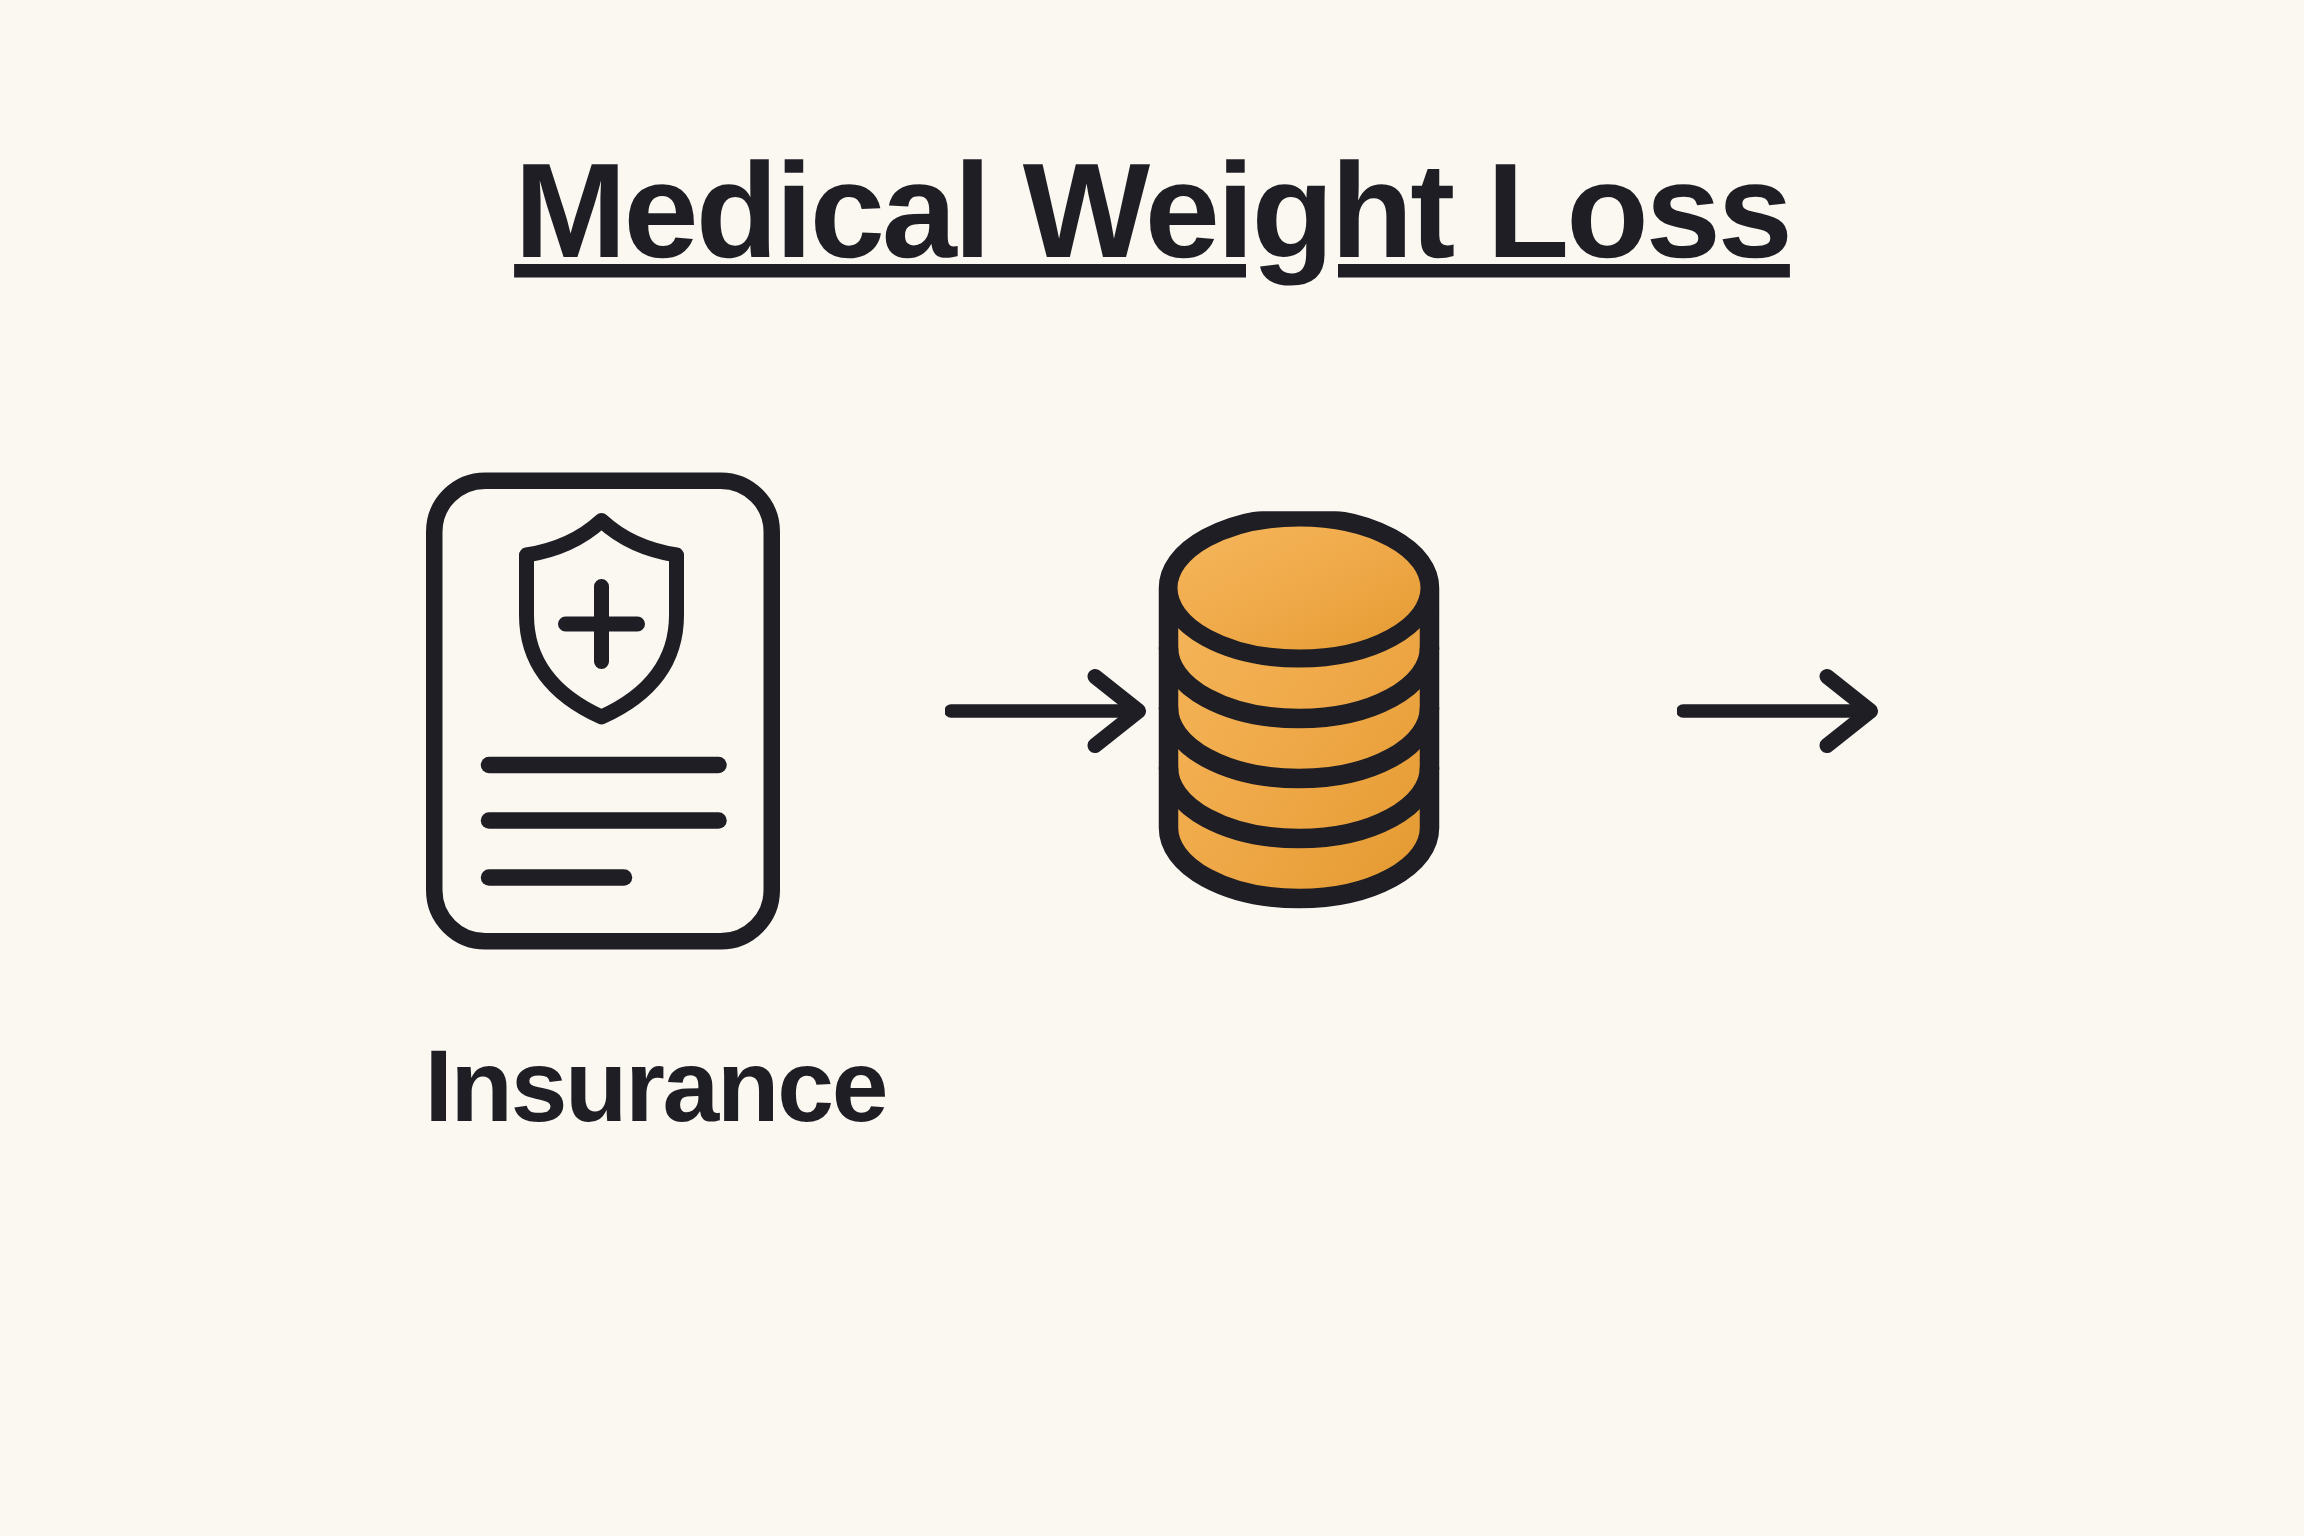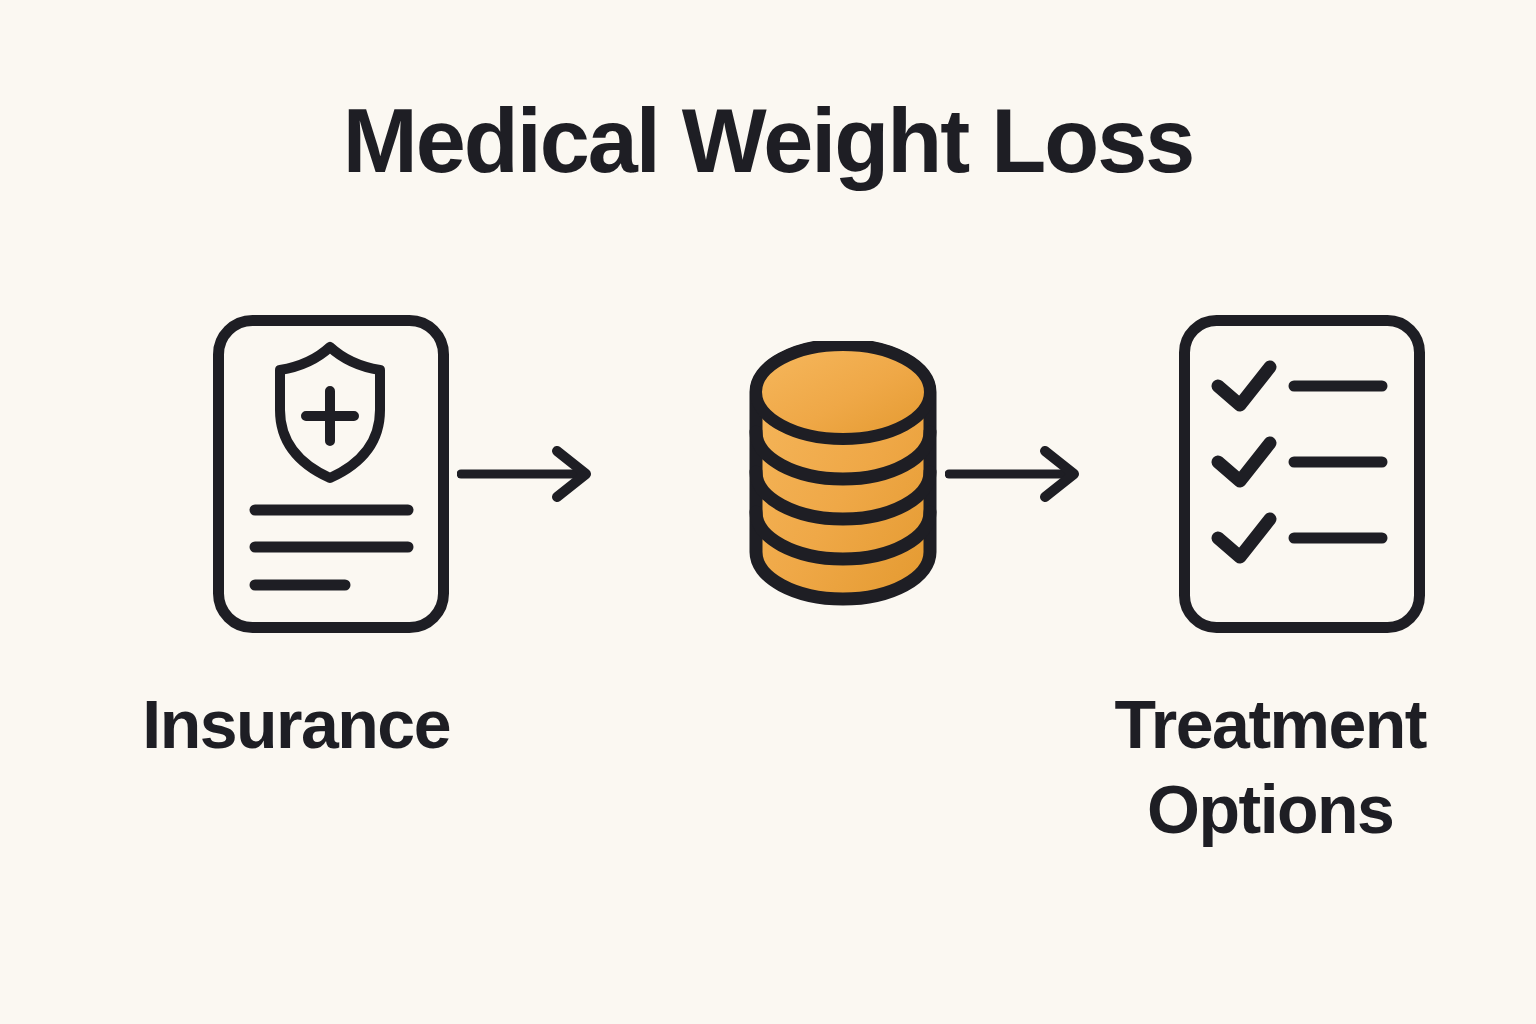--- a/index.html
+++ b/index.html
@@ -9,33 +9,34 @@
     color: var(--ink, #1e1e24);
     font-family: "Liberation Sans", sans-serif;
   }
   .title {
     margin: 96px 0 0 0;
     text-align: center;
     font-size: 90px;
     font-weight: bold;
     letter-spacing: -2px;
     line-height: 1;
+    text-decoration: underline;
   }
   .flow {
     display: flex;
     justify-content: center;
     align-items: flex-start;
     gap: 6px;
     margin-top: 128px;
   }
   .step {
     width: 340px;
     display: flex;
     flex-direction: column;
-    align-items: flex-end;
+    align-items: flex-start;
   }
   .icon-box {
     height: 320px;
     display: flex;
     align-items: center;
     justify-content: center;
   }
   .arrow-box {
     width: 136px;
     height: 320px;
@@ -104,30 +105,15 @@
       </div>
     </div>
 
     <div class="arrow-box">
       <svg width="134" height="56" viewBox="0 0 134 56" fill="none" stroke="currentColor" stroke-linecap="round" stroke-linejoin="round">
         <path stroke-width="9" d="M4,28 L120,28"></path>
         <path stroke-width="10" d="M100,5 L129,28 L100,51"></path>
       </svg>
     </div>
 
-    <div class="step">
-      <div class="icon-box">
-        <svg width="248" height="320" viewBox="0 0 248 320" fill="none" stroke="currentColor" stroke-linecap="round" stroke-linejoin="round">
-          <rect x="6.5" y="6.5" width="235" height="307" rx="32" stroke-width="11"></rect>
-          <path stroke-width="13" d="M40,72 L62,91 L92,53"></path>
-          <path stroke-width="11" d="M116,72 L204,72"></path>
-          <path stroke-width="13" d="M40,148 L62,167 L92,129"></path>
-          <path stroke-width="11" d="M116,148 L204,148"></path>
-          <path stroke-width="13" d="M40,224 L62,243 L92,205"></path>
-          <path stroke-width="11" d="M116,224 L204,224"></path>
-        </svg>
-      </div>
-      <div class="label">Treatment
-Options</div>
-    </div>
 
   </div>
 </div>
 
 </body></html>

